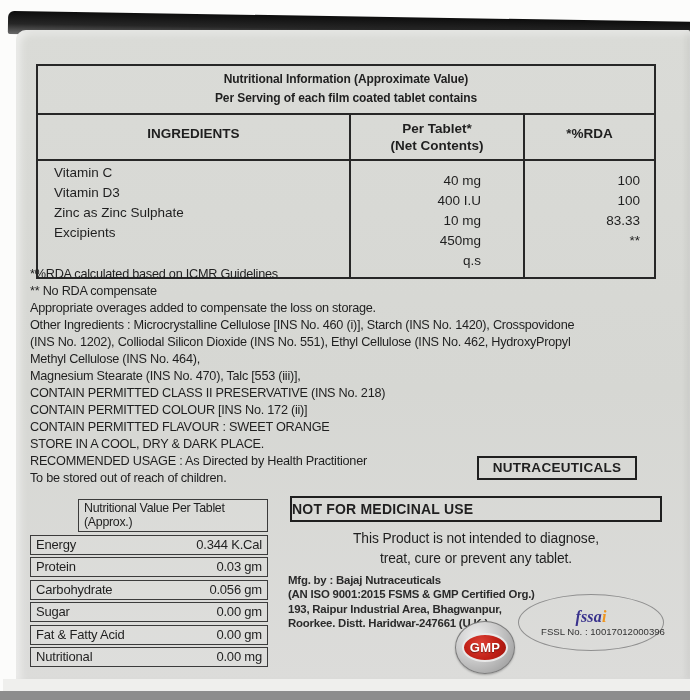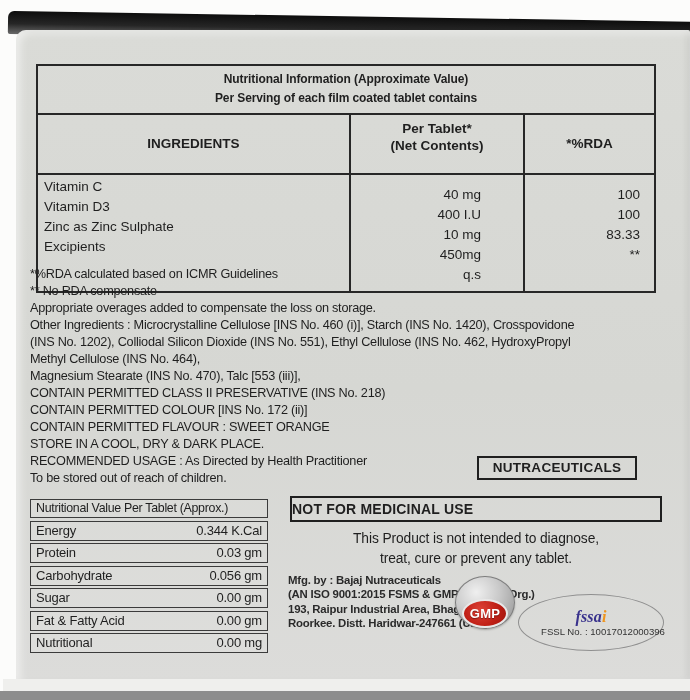--- a/index.html
+++ b/index.html
@@ -24,25 +24,25 @@
   }
   .bottom-light { position:absolute; left:3px; top:679px; width:687px; height:12px; background:#efefed; }
   .bottom-gray  { position:absolute; left:0; top:691px; width:690px; height:9px; background:#8d8d8d; }
 
   
   .mt { position:absolute; left:36px; top:64px; width:620px; border:2px solid #272727; background:transparent; }
   .mt-title { border-bottom:2px solid #272727; text-align:center; font-weight:bold; font-size:12px; line-height:19px; padding:4px 3px 5px; letter-spacing:-0.1px; }
   .mt-head { display:grid; grid-template-columns:311px 176px 1fr; border-bottom:2px solid #272727; }
   .mt-head .hc { font-weight:bold; font-size:13.5px; text-align:center; padding:5px 2px; line-height:17px; }
   .mt-head .hc.mid { border-left:2px solid #272727; border-right:2px solid #272727; }
-  .mt-head .hc.one { line-height:38px; padding:10px; }
+  .mt-head .hc.one { line-height:38px; padding:0; }
   .mt-body { display:grid; grid-template-columns:311px 176px 1fr; }
   .mt-body .col { padding-bottom:6px; }
   .mt-body .col div { font-size:13.5px; line-height:20px; }
-  .col-names { padding:2px 0 0 6px; }
+  .col-names { padding:2px 0 0 16px; }
   .col-amts  { border-left:2px solid #272727; border-right:2px solid #272727; text-align:right; padding:10px 42px 0 0; }
   .col-rda   { text-align:right; padding:10px 14px 0 0; }
 
   
   .notes { position:absolute; left:30px; top:266px; width:645px; }
   .notes div { font-size:12.7px; line-height:17px; letter-spacing:-0.25px; white-space:nowrap; }
 
   .nutra-box {
     position:absolute; left:477px; top:456px; width:160px; height:24px;
     border:2px solid #1f1f1f; text-align:center; font-weight:bold; font-size:13.5px;
@@ -50,40 +50,40 @@
   }
 
   
   .nv { position:absolute; left:30px; top:499px; width:238px; }
   .nv-row {
     display:flex; justify-content:space-between; align-items:center;
     border:1.6px solid #3b3b3b; margin-top:2.5px; padding:1px 5px 2px 5px;
     font-size:13px; letter-spacing:-0.2px; background:rgba(255,255,255,0.06);
   }
   .nv-row:first-child { margin-top:0; }
-  .nv-head { font-size:12.4px; letter-spacing:-0.3px; justify-content:flex-start; }
+  .nv-head { font-size:12.4px; letter-spacing:-0.3px; justify-content:flex-start;margin-left:48px; }
 
   
   .nfmu {
     position:absolute; left:290px; top:496px; width:372px; height:26px;
     border:2px solid #1f1f1f; text-align:left; font-weight:bold; font-size:14px;
     line-height:22px; letter-spacing:0.2px;
   }
   .disclaimer { position:absolute; left:290px; top:529px; width:372px; text-align:center; }
   .disclaimer div { font-size:13.8px; line-height:19.5px; letter-spacing:-0.1px; }
 
   .mfg { position:absolute; left:288px; top:573px; width:260px;font-weight:bold; }
   .mfg div { font-size:11.4px; line-height:14.4px; letter-spacing:-0.2px; white-space:nowrap; color:#2a2a2a; }
 
   
   .gmp {
-    position:absolute; left:455px; top:576px; width:60px; height:53px;
+    position:absolute; left:455px; top:621px; width:60px; height:53px;
     border-radius:50%; border:1px solid #7d7d7d;
     background:radial-gradient(circle at 35% 30%, #efefef 0%, #c9c9c9 45%, #8f8f8f 100%);
-    display:flex; align-items:flex-end; justify-content:center;
+    display:flex; align-items:center; justify-content:center;
     box-shadow:0 1px 2px rgba(0,0,0,0.25);
   }
   .gmp-inner {
     width:46px; height:29px; border-radius:50%;
     background:radial-gradient(circle at 40% 35%, #dd4237 0%, #c01f16 55%, #9d130c 100%);
     border:2px solid #e8e8e8; color:#fff; font-weight:bold; font-size:13px;
     display:flex; align-items:center; justify-content:center; letter-spacing:0.3px;
     text-shadow:0 1px 1px rgba(0,0,0,0.4);
   }
 

